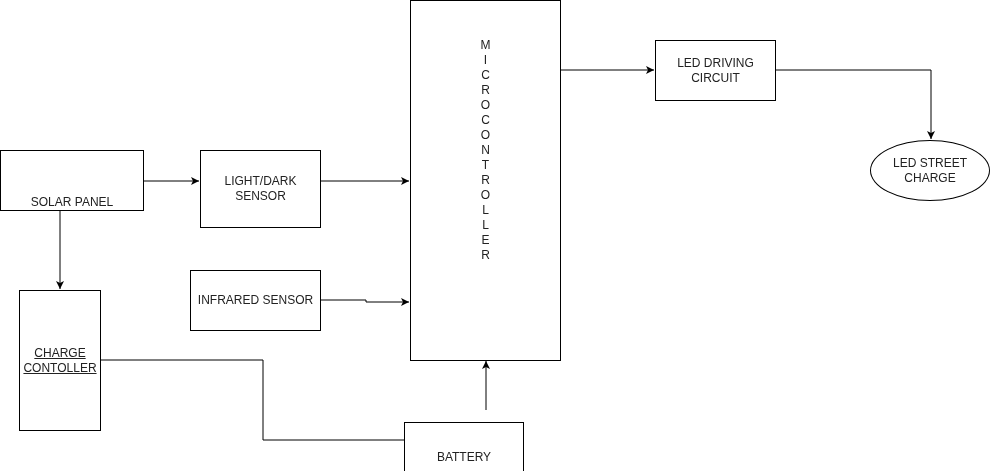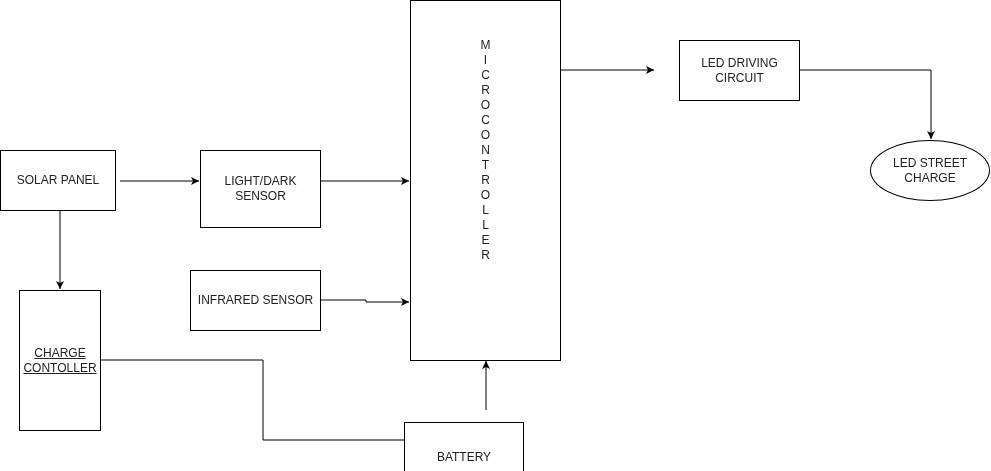--- a/index.html
+++ b/index.html
@@ -27,21 +27,21 @@
   <path d="M120,181 L199,181" stroke="#000" fill="none" marker-end="url(#arr)"></path>
   <path d="M60,210 L60,289" stroke="#000" fill="none" marker-end="url(#arr)"></path>
   <path d="M320,181 L409,181" stroke="#000" fill="none" marker-end="url(#arr)"></path>
   <path d="M320,300 L366,300 L366,302 L409,302" stroke="#000" fill="none" marker-end="url(#arr)"></path>
   <path d="M100,360 L263,360 L263,440 L425,440" stroke="#000" fill="none" marker-end="url(#arr)"></path>
   <path d="M486,410 L486,361" stroke="#000" fill="none" marker-end="url(#arr)"></path>
   <path d="M560,70 L654,70" stroke="#000" fill="none" marker-end="url(#arr)"></path>
   <path d="M776,70 L931,70 L931,139" stroke="#000" fill="none" marker-end="url(#arr)"></path>
 </svg>
 
-<div class="node lines" style="left:0;top:150px;width:116px;height:61px;">
+<div class="node lines" style="left:0;top:150px;width:144px;height:61px;align-items:flex-end;">
   <span>SOLAR PANEL</span>
 </div>
 
 <div class="node lines" style="left:200px;top:150px;width:121px;height:78px;">
   <span>LIGHT/DARK
 SENSOR</span>
 </div>
 
 <div class="node lines" style="left:190px;top:270px;width:131px;height:61px;">
   <span>INFRARED SENSOR</span>
@@ -69,20 +69,20 @@
       <span>T</span>
       <span>R</span>
       <span>O</span>
       <span>L</span>
       <span>L</span>
       <span>E</span>
       <span>R</span>
     </div>
 </div>
 
-<div class="node lines" style="left:655px;top:40px;width:121px;height:61px;margin-left:24px;">
+<div class="node lines" style="left:655px;top:40px;width:121px;height:61px;">
   <span>LED DRIVING
 CIRCUIT</span>
 </div>
 
 <div class="node ellipse lines" style="left:870px;top:140px;width:120px;height:61px;">
   <span>LED STREET CHARGE</span>
 </div>
 
 </body></html>

